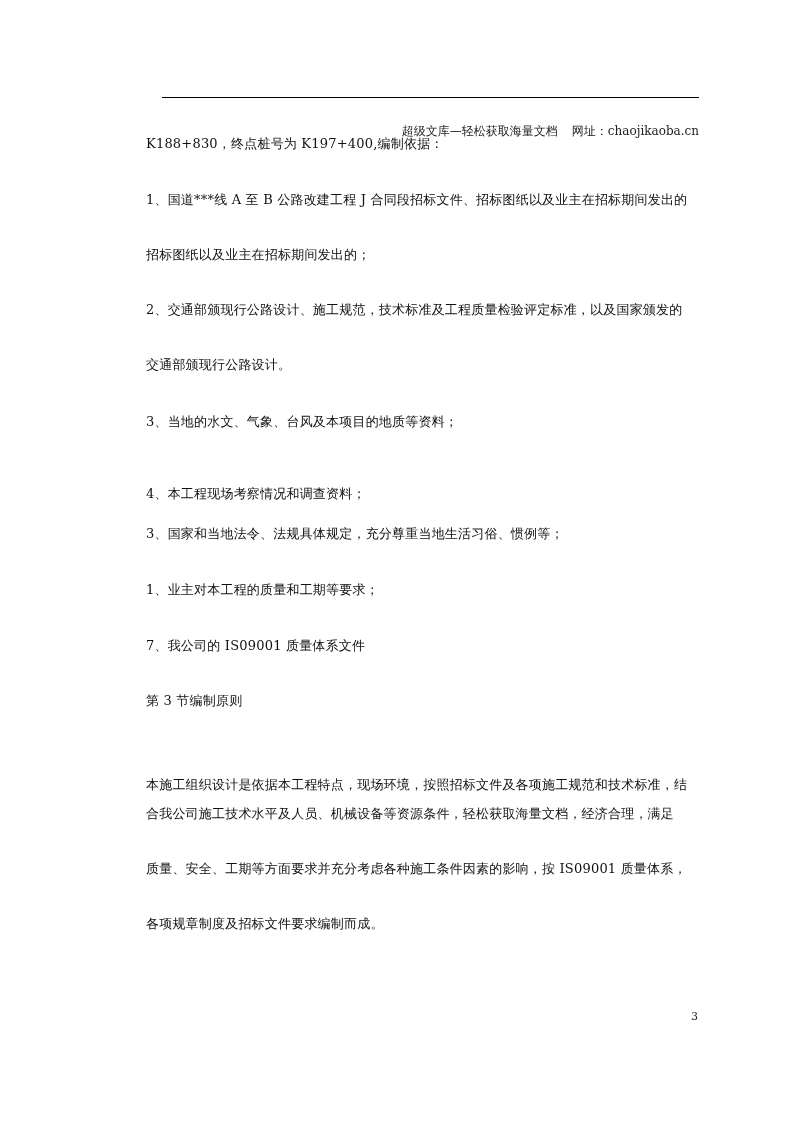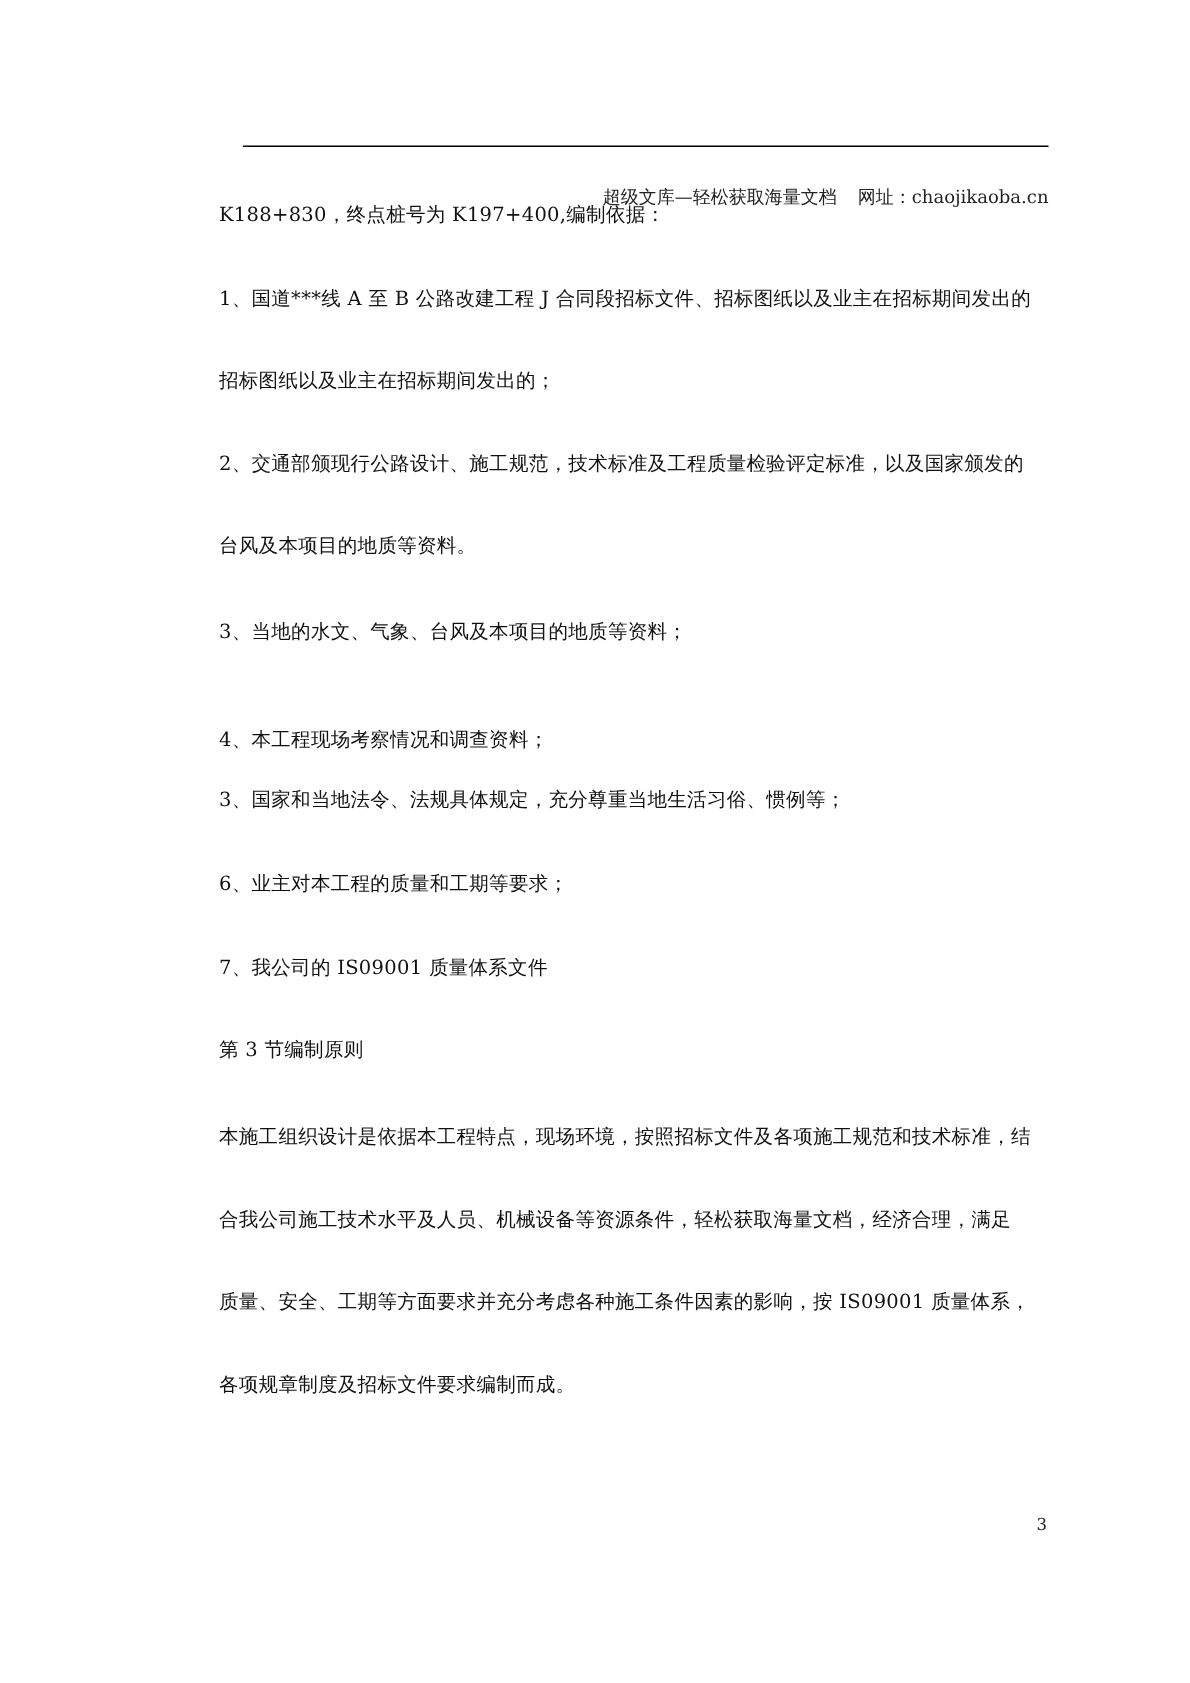--- a/index.html
+++ b/index.html
@@ -65,26 +65,26 @@
   <div class="header-text">
     <span>超级文库—轻松获取海量文档</span><span class="gap"></span><span>网址：</span><span>chaojikaoba.cn</span>
   </div>
 </div>
 
 <div class="content">
   <div class="line" style="top:135px">K188+830，终点桩号为 K197+400,编制依据：</div>
   <div class="line" style="top:191px">1、国道***线 A 至 B 公路改建工程 J 合同段招标文件、招标图纸以及业主在招标期间发出的</div>
   <div class="line" style="top:246px">招标图纸以及业主在招标期间发出的；</div>
   <div class="line" style="top:301px">2、交通部颁现行公路设计、施工规范，技术标准及工程质量检验评定标准，以及国家颁发的</div>
-  <div class="line" style="top:356px">台风及本项目的地质等资料。</div>
+  <div class="line" style="top:356px">交通部颁现行公路设计。</div>
   <div class="line" style="top:413px">3、当地的水文、气象、台风及本项目的地质等资料；</div>
   <div class="line" style="top:485px">4、本工程现场考察情况和调查资料；</div>
   <div class="line" style="top:525px">3、国家和当地法令、法规具体规定，充分尊重当地生活习俗、惯例等；</div>
-  <div class="line" style="top:581px">6、业主对本工程的质量和工期等要求；</div>
+  <div class="line" style="top:581px">1、业主对本工程的质量和工期等要求；</div>
   <div class="line" style="top:637px">7、我公司的 IS09001 质量体系文件</div>
   <div class="line" style="top:692px">第 3 节编制原则</div>
-  <div class="line" style="top:750px">本施工组织设计是依据本工程特点，现场环境，按照招标文件及各项施工规范和技术标准，结</div>
+  <div class="line" style="top:776px">本施工组织设计是依据本工程特点，现场环境，按照招标文件及各项施工规范和技术标准，结</div>
   <div class="line" style="top:805px">合我公司施工技术水平及人员、机械设备等资源条件，轻松获取海量文档，经济合理，满足</div>
   <div class="line" style="top:860px">质量、安全、工期等方面要求并充分考虑各种施工条件因素的影响，按 IS09001 质量体系，</div>
   <div class="line" style="top:915px">各项规章制度及招标文件要求编制而成。</div>
 </div>
 
 <div class="page-number">3</div>
 
 </body></html>

